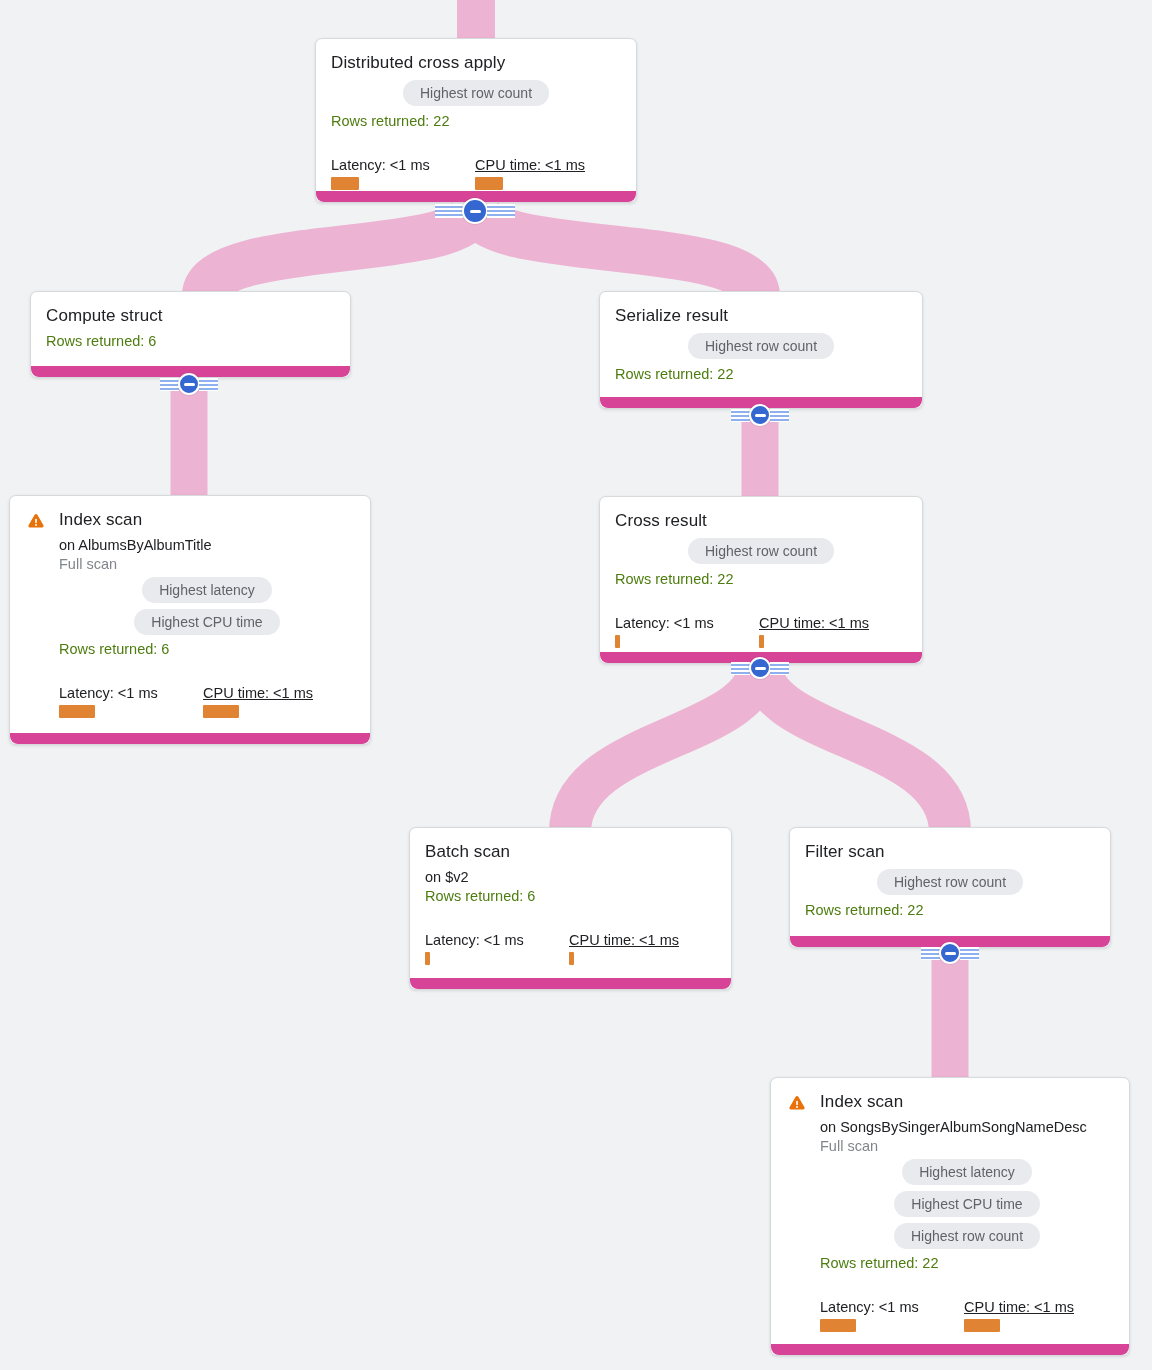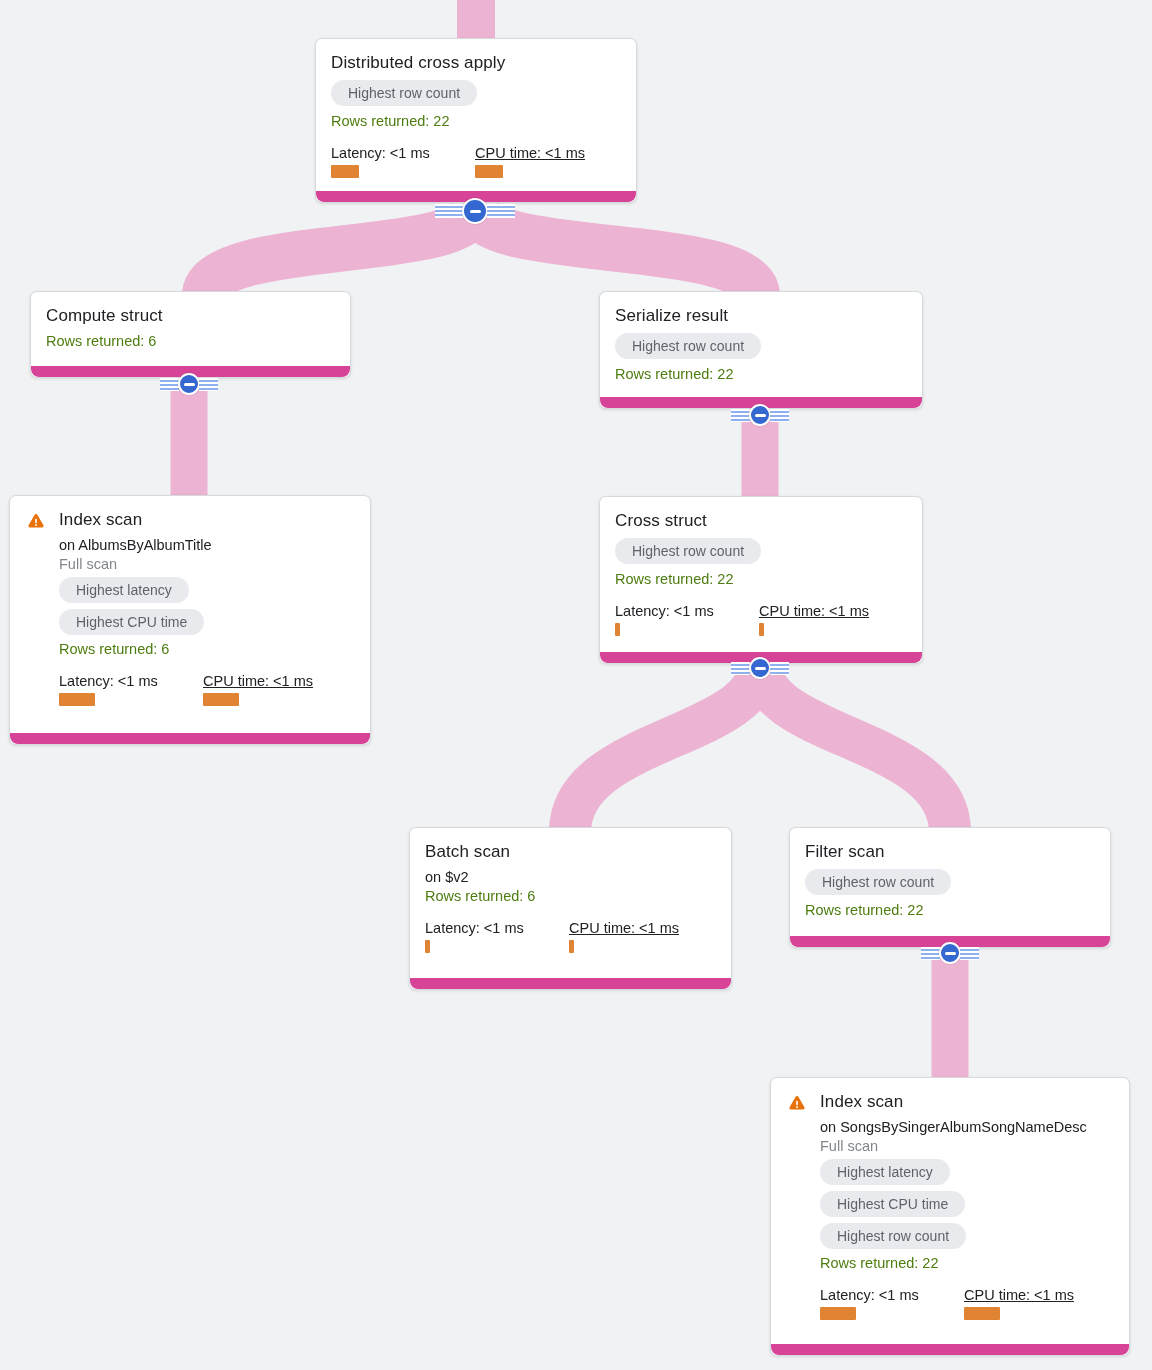--- a/index.html
+++ b/index.html
@@ -19,29 +19,29 @@
     overflow:hidden;
   }
   .node-body{padding:13px 15px 0 15px;}
   .node-body.with-icon{display:flex;padding-left:17px;}
   .warn{flex:0 0 auto;width:18px;height:18px;margin:3px 14px 0 0;}
   .warn svg{width:18px;height:18px;display:block;}
   .content{flex:1 1 auto;min-width:0;}
   .title{font-size:17px;font-weight:500;letter-spacing:.1px;color:#202124;margin:1px 0 7px;}
   .sub{font-size:14.5px;color:#202124;margin:2px 0 3px;}
   .muted{font-size:14.5px;color:#82868c;margin:0 0 5px;}
-  .pill-row{margin:2px 0 7px;}
+  .pill-row{margin:2px 0 7px;text-align:center;}
   .pill-row.stack{margin:0 0 6px;}
   .pill{
     display:inline-block;background:#e9eaee;color:#5f6368;
     font-size:14px;line-height:26px;padding:0 17px;border-radius:13px;
     white-space:nowrap;
   }
   .rows{font-size:14.5px;color:#4d7c0f;margin:2px 0 0;}
-  .metrics{display:flex;margin-top:16px;}
+  .metrics{display:flex;margin-top:28px;}
   .metric{width:144px;flex:0 0 auto;}
   .metric:last-child{flex:1 1 auto;text-decoration:underline;}
   .metric-label{font-size:14.5px;color:#202124;white-space:nowrap;}
   .bar{height:13px;background:#e08434;margin-top:4px;border-radius:1px;}
   .bar-lg{width:36px;}
   .bar-md{width:28px;}
   .bar-xs{width:5px;}
   .accent{
     position:absolute;left:0;right:0;bottom:0;height:11px;
     background:#d64397;border-radius:0 0 8px 8px;
@@ -141,21 +141,21 @@
           <div class="bar bar-lg"></div>
         </div>
       </div>
     </div>
   </div>
   <div class="accent"></div>
 </div>
 
 <div class="node" style="left:599px;top:496px;width:324px;height:168px;">
   <div class="node-body">
-    <div class="title">Cross struct</div>
+    <div class="title">Cross result</div>
     <div class="pill-row"><span class="pill">Highest row count</span></div>
     <div class="rows">Rows returned: 22</div>
     <div class="metrics">
       <div class="metric">
         <div class="metric-label">Latency: &lt;1 ms</div>
         <div class="bar bar-xs"></div>
       </div>
       <div class="metric">
         <div class="metric-label">CPU time: &lt;1 ms</div>
         <div class="bar bar-xs"></div>

